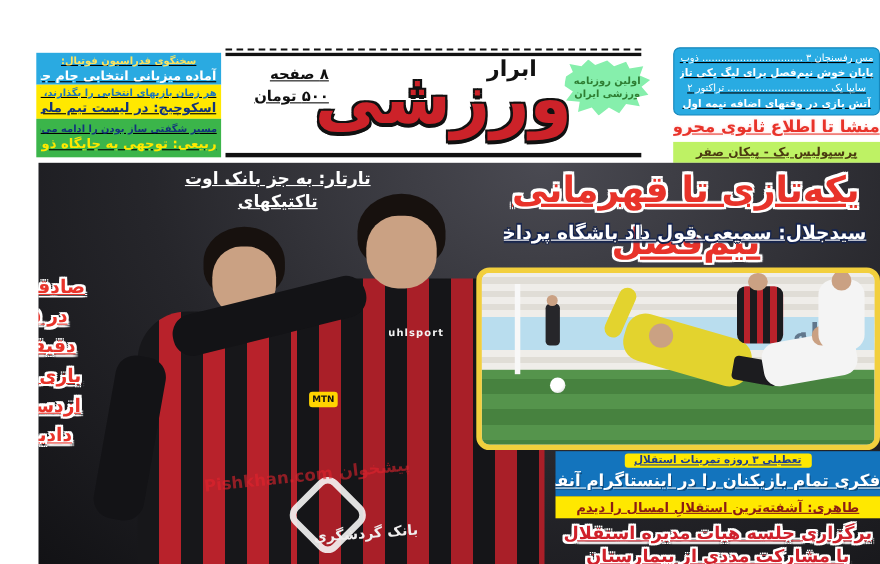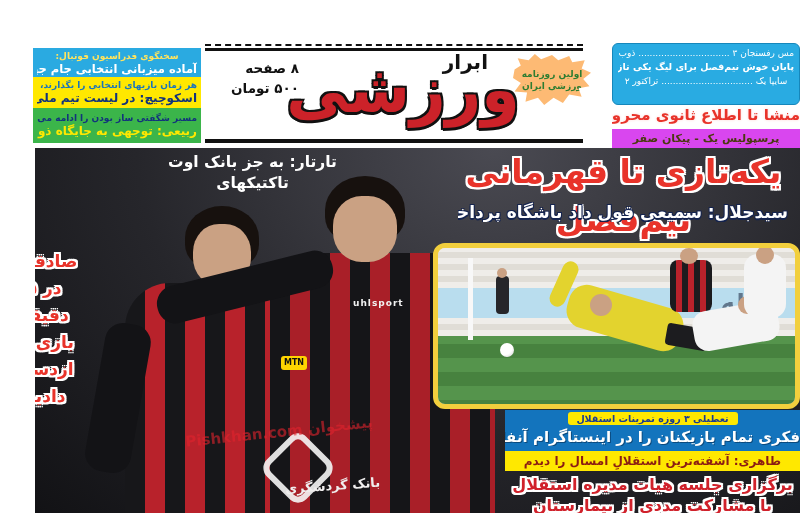--- a/index.html
+++ b/index.html
@@ -1,19 +1,19 @@
 <!DOCTYPE html>
 <html lang="fa"><head>
 <meta charset="utf-8">
 <style>
   * { margin:0; padding:0; box-sizing:border-box; }
   html,body { width:800px; height:513px; }
   body { font-family:"DejaVu Sans", sans-serif; background:#ffffff; position:relative; overflow:hidden; }
   .abs { position:absolute; }
-  .rtl { direction:rtl; }
+  .rtl { direction:rtl;text-decoration:underline; }
   .ctr { text-align:center; }
   .nw { white-space:nowrap; overflow:hidden; }
 
   
   .teaser { left:33px; width:168px; padding:2px 4px; }
   .teaser .kick { font-size:9px; font-weight:bold; line-height:12px; }
   .teaser .head { font-size:11.5px; font-weight:bold; line-height:15px; }
   #teaser1 { top:48px; height:29px; background:#2aaae1; }
   #teaser1 .kick { color:#ffe45e; }
   #teaser1 .head { color:#ffffff; }
@@ -31,35 +31,35 @@
   .rule-bot { left:0; top:95px; width:100%; height:4px; background:#111; }
   #pagesblock { left:4px; top:14px; width:90px; color:#111;text-align:right; }
   #pagesblock div { font-size:13.5px; font-weight:bold; line-height:20px; }
   #issueline { left:0px; top:76px; width:200px; font-size:8.5px; color:#555; }
   #logo-main { right:55px; top:0px; width:250px; text-align:center;
                color:#cc2229; font-size:62px; font-weight:bold; line-height:92px;
                text-shadow:-2px -2px 0 #111, 2px -2px 0 #111, -2px 2px 0 #111, 2px 2px 0 #111, 0 3px 0 #111;
                transform:scaleY(1.05); }
   #logo-top { right:95px; top:6px; font-size:20px; font-weight:bold; color:#111;
               text-shadow:1px 1px 0 #fff; }
-  #starburst { right:-8px; top:10px; width:78px; height:52px; background:#fdba74;
+  #starburst { right:-8px; top:10px; width:78px; height:52px; background:#86efac;
                clip-path:polygon(2% 30%,10% 22%,6% 8%,20% 12%,28% 0%,36% 10%,50% 2%,58% 12%,72% 4%,76% 16%,92% 12%,88% 28%,100% 36%,90% 48%,98% 62%,84% 66%,88% 82%,72% 78%,64% 94%,52% 84%,40% 98%,32% 84%,16% 92%,18% 74%,2% 72%,10% 56%,0% 46%);
                display:flex; flex-direction:column; justify-content:center; }
   #starburst div { font-size:9px; font-weight:bold; color:#2e7d32; text-align:center; line-height:12px; }
   #dates { right:4px; top:68px; width:110px; text-align:left; color:#555; }
   #dates div { font-size:9px; line-height:12px; }
 
   
   #resultsbox { left:612px; top:43px; width:188px; height:62px; background:#29abe2;
                 border-radius:6px; border:1px solid #1687bb; padding:2px 5px; }
   #resultsbox div { color:#ffffff; font-size:9px; line-height:14px; text-align:center; }
   #resultsbox div.b { font-weight:bold; font-size:9.5px; }
   #banline { left:612px; top:106px; width:188px; color:#e8332a; font-size:15px; font-weight:bold;
              text-align:center; text-shadow:0 0 3px #ffd5d5; }
-  #scorestrip { left:612px; top:129px; width:188px; height:19px; background:#d946ef;
+  #scorestrip { left:612px; top:129px; width:188px; height:19px; background:#bef264;
                 color:#4a3a10; font-size:11px; font-weight:bold; text-align:center; line-height:19px; }
 
   
   #photo { left:35px; top:148px; width:765px; height:365px;
            background:radial-gradient(ellipse at 60% 0%, #4a4a52 0%, #26262b 55%, #121215 100%);
            overflow:hidden; }
 
   .stroke-w { text-shadow:-2px -2px 0 #fff, 2px -2px 0 #fff, -2px 2px 0 #fff, 2px 2px 0 #fff,
               0 -2px 0 #fff, 0 2px 0 #fff, -2px 0 0 #fff, 2px 0 0 #fff; }
   .stroke-n { text-shadow:-1px -1px 0 #15244f, 1px -1px 0 #15244f, -1px 1px 0 #15244f, 1px 1px 0 #15244f, 0 2px 0 #15244f; }
@@ -149,20 +149,21 @@
     <div>اولین روزنامه</div>
     <div>ورزشی ایران</div>
   </div>
 
 </div>
 
 <div class="abs rtl" id="resultsbox">
   <div class="nw">مس رفسنجان ۳ ................................ ذوب آهن یک</div>
   <div class="b nw">پایان خوش نیم‌فصل برای لیگ یکی تازه وارد</div>
   <div class="nw">سایپا یک ................................ تراکتور ۲</div>
+  <div class="b nw">آتش بازی در وقتهای اضافه نیمه اول</div>
 </div>
 <div class="abs rtl nw" id="banline">منشا تا اطلاع ثانوی محروم شد</div>
 <div class="abs rtl nw" id="scorestrip">پرسپولیس یک - پیکان صفر</div>
 
 <div class="abs" id="photo">
 
   <div class="abs torso" style="left:90px; top:135px; width:190px; height:230px;"></div>
   <div class="abs torso" style="left:235px; top:105px; width:225px; height:260px; filter:brightness(.92);"></div>
   <div class="abs hair" style="left:150px; top:58px; width:74px; height:64px;"></div>
   <div class="abs face" style="left:158px; top:76px; width:58px; height:62px;"></div>

